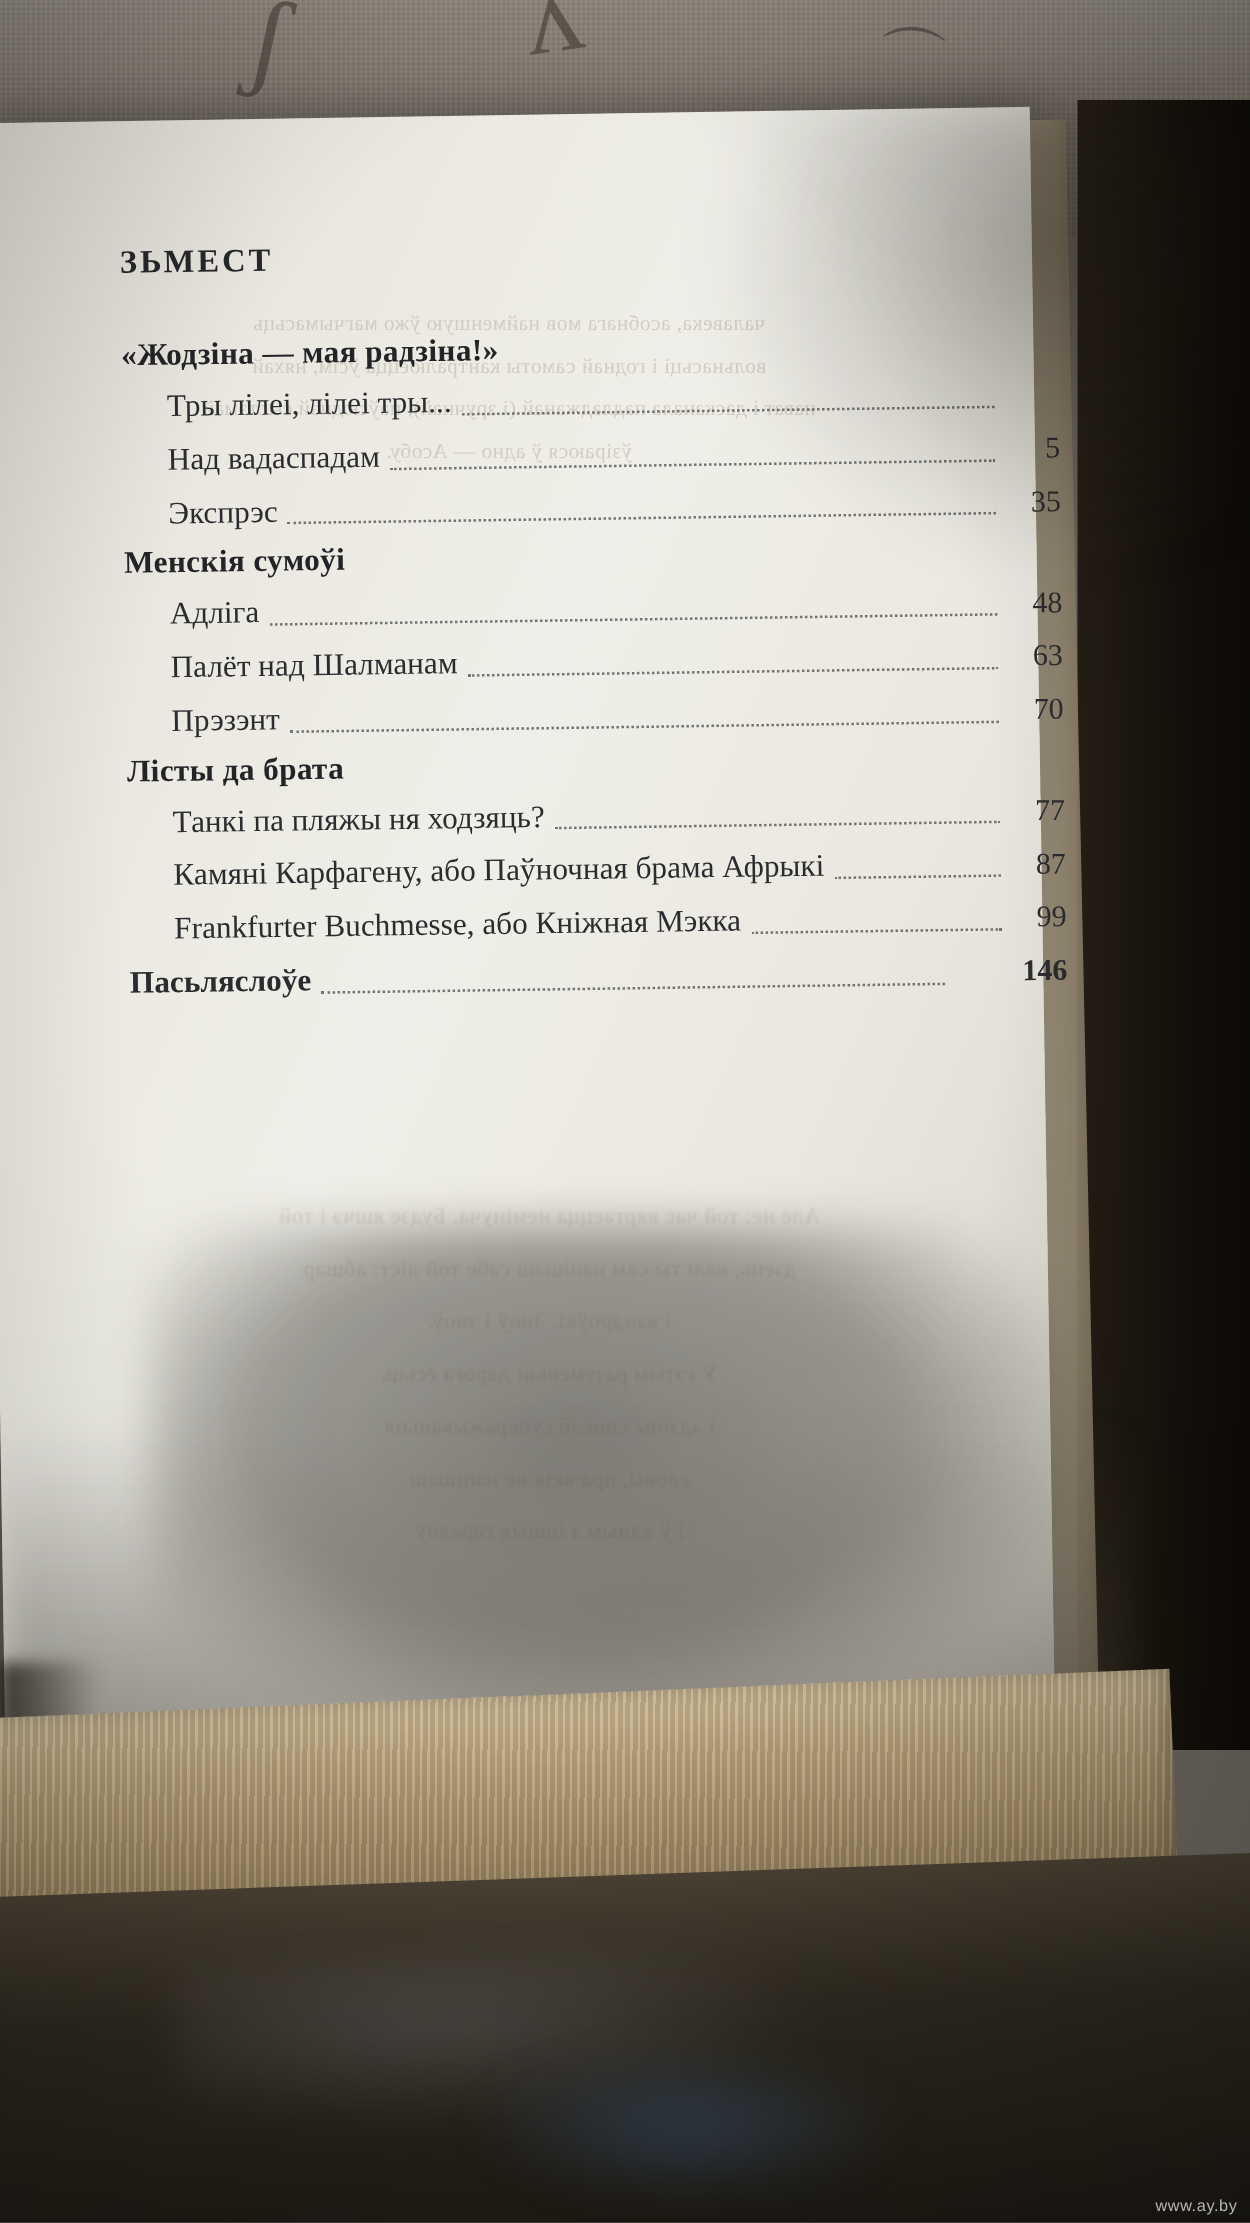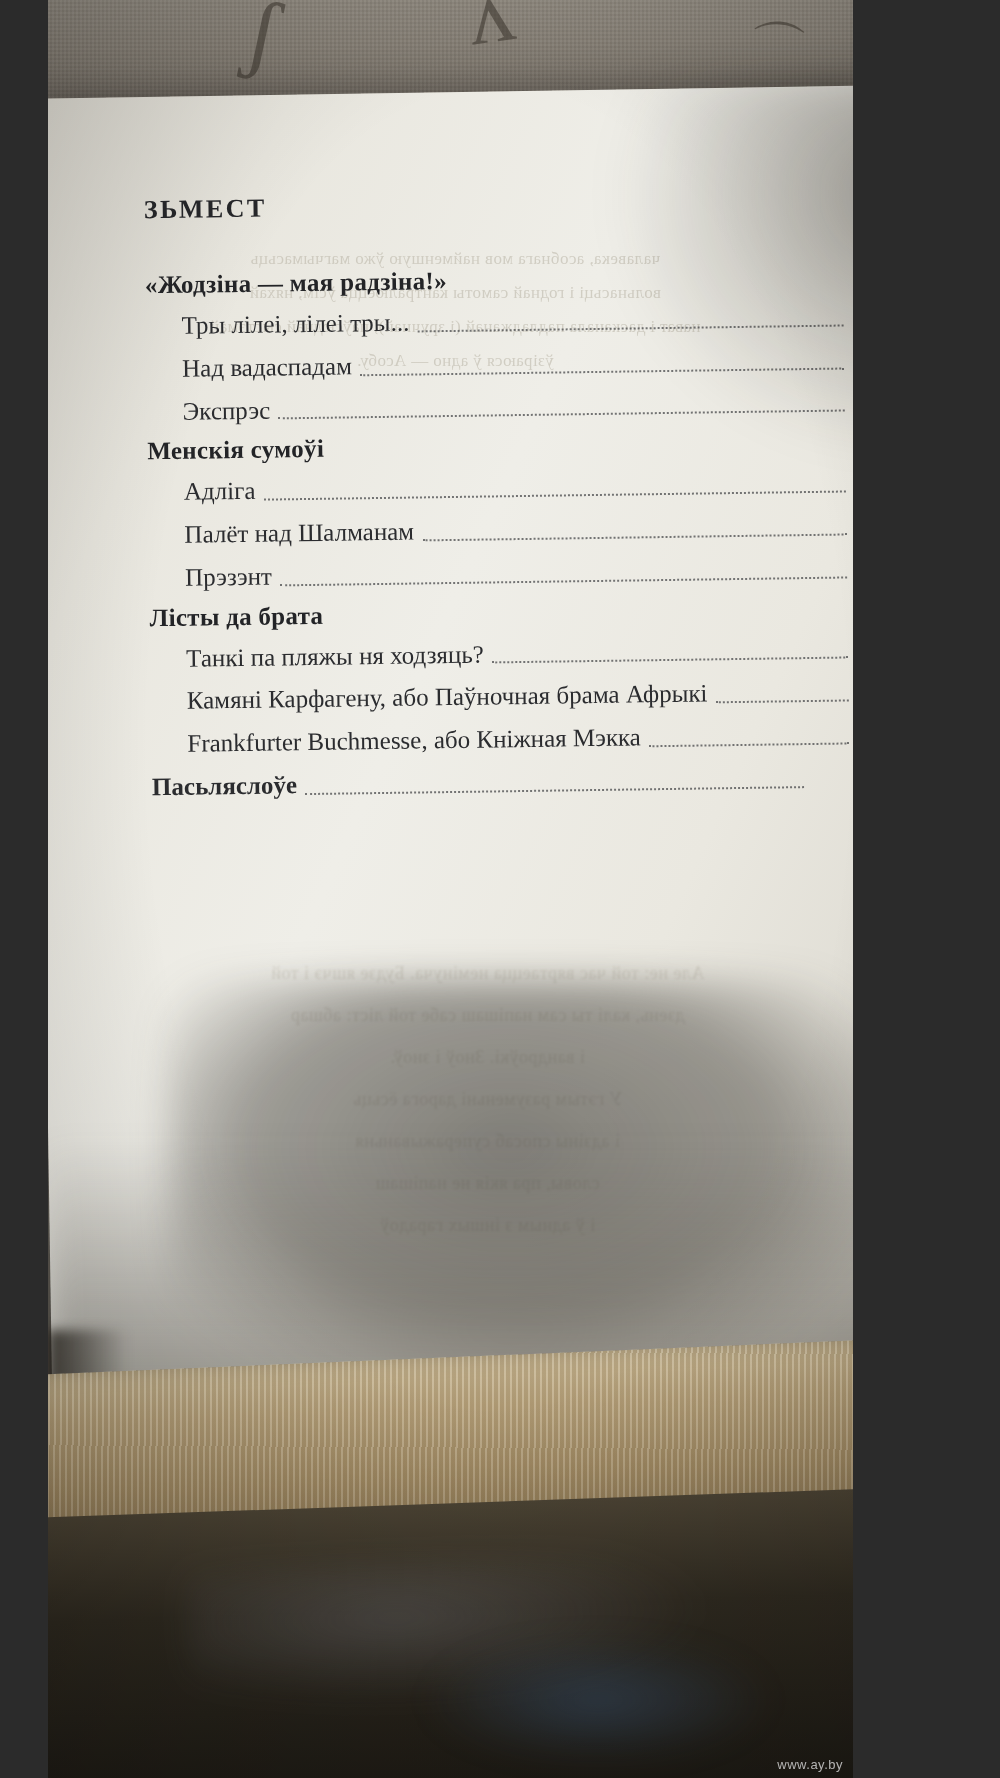--- a/index.html
+++ b/index.html
@@ -9,25 +9,24 @@
   }
   body {
     width: 1000px;
     height: 1778px;
     overflow: hidden;
     font-family: "Liberation Serif", serif;
   }
 
   .scene {
     position: relative;
-    width: 805px;
+    width: 1000px;
     height: 1778px;
     overflow: hidden;
     background: #6f6a62;
-    margin-left: 48px;
   }
 
   
   .backdrop {
     position: absolute;
     left: 0; top: 0;
     width: 1000px; height: 190px;
     background:
       repeating-linear-gradient(90deg, rgba(255,255,255,0.035) 0 2px, rgba(0,0,0,0.03) 2px 4px),
       repeating-linear-gradient(0deg, rgba(255,255,255,0.03) 0 2px, rgba(0,0,0,0.025) 2px 4px),

